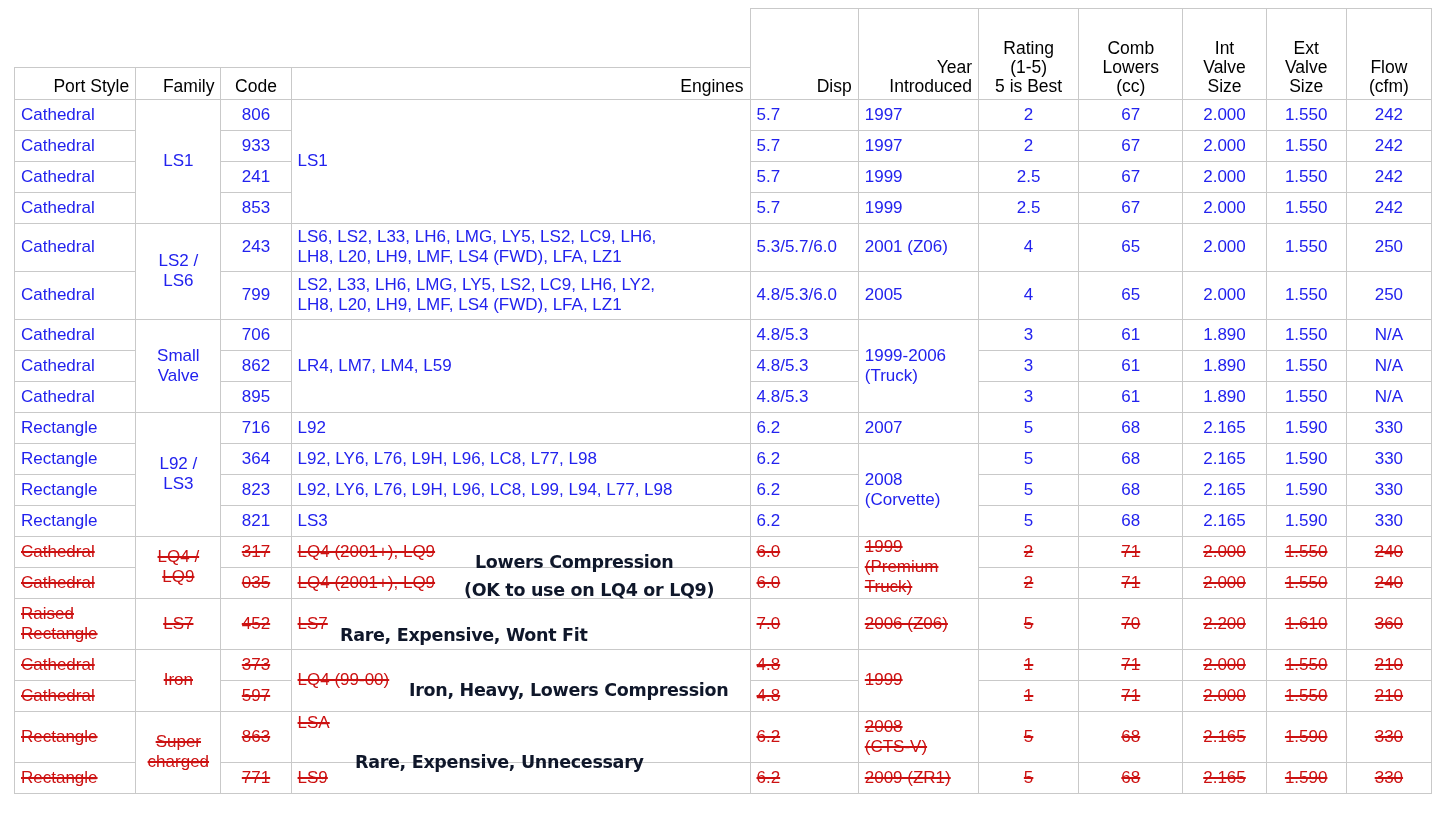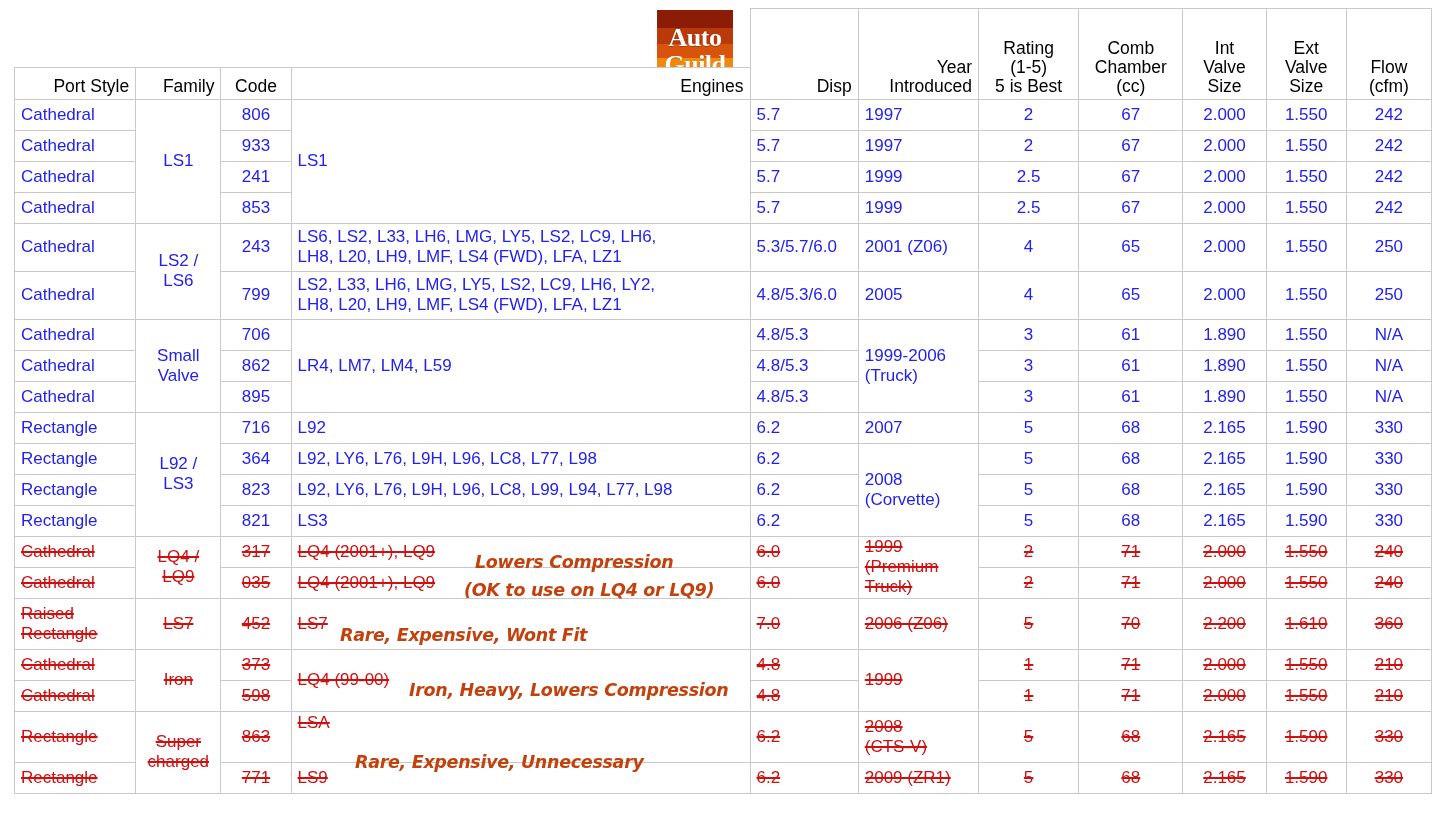--- a/index.html
+++ b/index.html
@@ -83,38 +83,33 @@
 
   .r-norm{height:31px;}
   .r-tall{height:48px;}
   .r-red{height:31px;}
   .r-red2{height:51px;margin-top:22px;}
 
   .eng{font-size:17px;line-height:20px;}
   .annot{
     font-family:"DejaVu Sans", sans-serif;
     font-weight:bold;
-    color:#c2410c;
+    color:#0f172a;
     font-size:17.5px;
     letter-spacing:-0.3px;
     white-space:nowrap;
-    font-style:italic;
   }
   .overlay{position:absolute;z-index:5;}
 </style>
 </head>
 <body>
 
 <div class="page">
 
 
-  <div class="logo">
-    <span>Auto</span>
-    <span>Guild</span>
-  </div>
 
   <table>
     <colgroup>
       <col style="width:121px">
         <col style="width:85px">
         <col style="width:70px">
         <col style="width:458px">
       <col style="width:108px">
         <col style="width:120px">
         <col style="width:100px">
@@ -135,21 +130,21 @@
         <div>Year</div>
         <div>Introduced</div>
       </th>
       <th class="hc" rowspan="2">
         <div>Rating</div>
         <div>(1-5)</div>
         <div>5 is Best</div>
       </th>
       <th class="hc" rowspan="2">
         <div>Comb</div>
-        <div>Chamber</div>
+        <div>Lowers</div>
         <div>(cc)</div>
       </th>
       <th class="hc" rowspan="2">
         <div>Int</div>
         <div>Valve</div>
         <div>Size</div>
       </th>
       <th class="hc" rowspan="2">
         <div>Ext</div>
         <div>Valve</div>
@@ -401,21 +396,21 @@
       <td class="l red strike">4.8</td>
       <td class="l red" rowspan="2"><span class="strike">1999</span></td>
       <td class="c red strike">1</td>
       <td class="c red strike">71</td>
       <td class="c red strike">2.000</td>
       <td class="c red strike">1.550</td>
       <td class="c red strike">210</td>
     </tr>
     <tr class="r-red">
       <td class="l red strike">Cathedral</td>
-      <td class="c red strike">598</td>
+      <td class="c red strike">597</td>
       <td class="l red strike">4.8</td>
       <td class="c red strike">1</td>
       <td class="c red strike">71</td>
       <td class="c red strike">2.000</td>
       <td class="c red strike">1.550</td>
       <td class="c red strike">210</td>
     </tr>
 
     <tr class="r-red2">
       <td class="l red strike">Rectangle</td>

